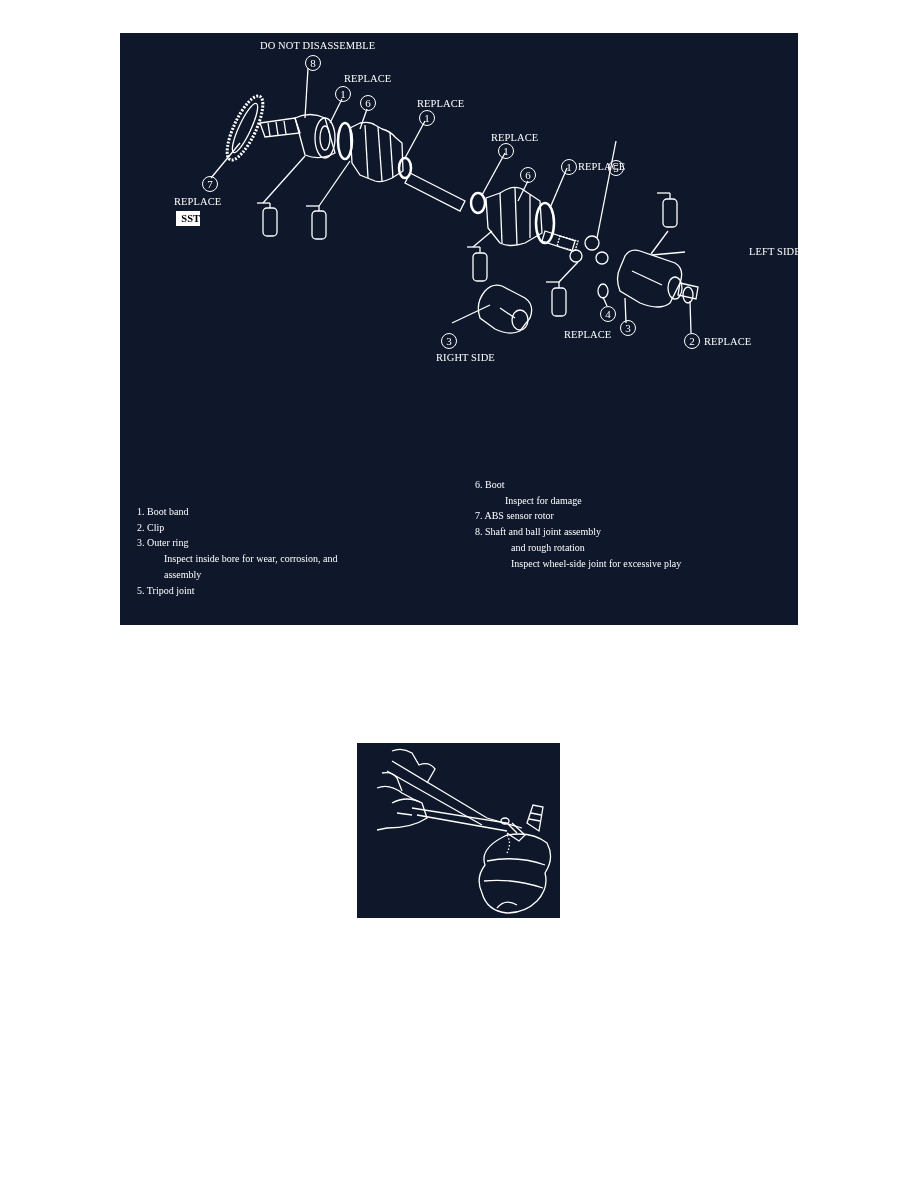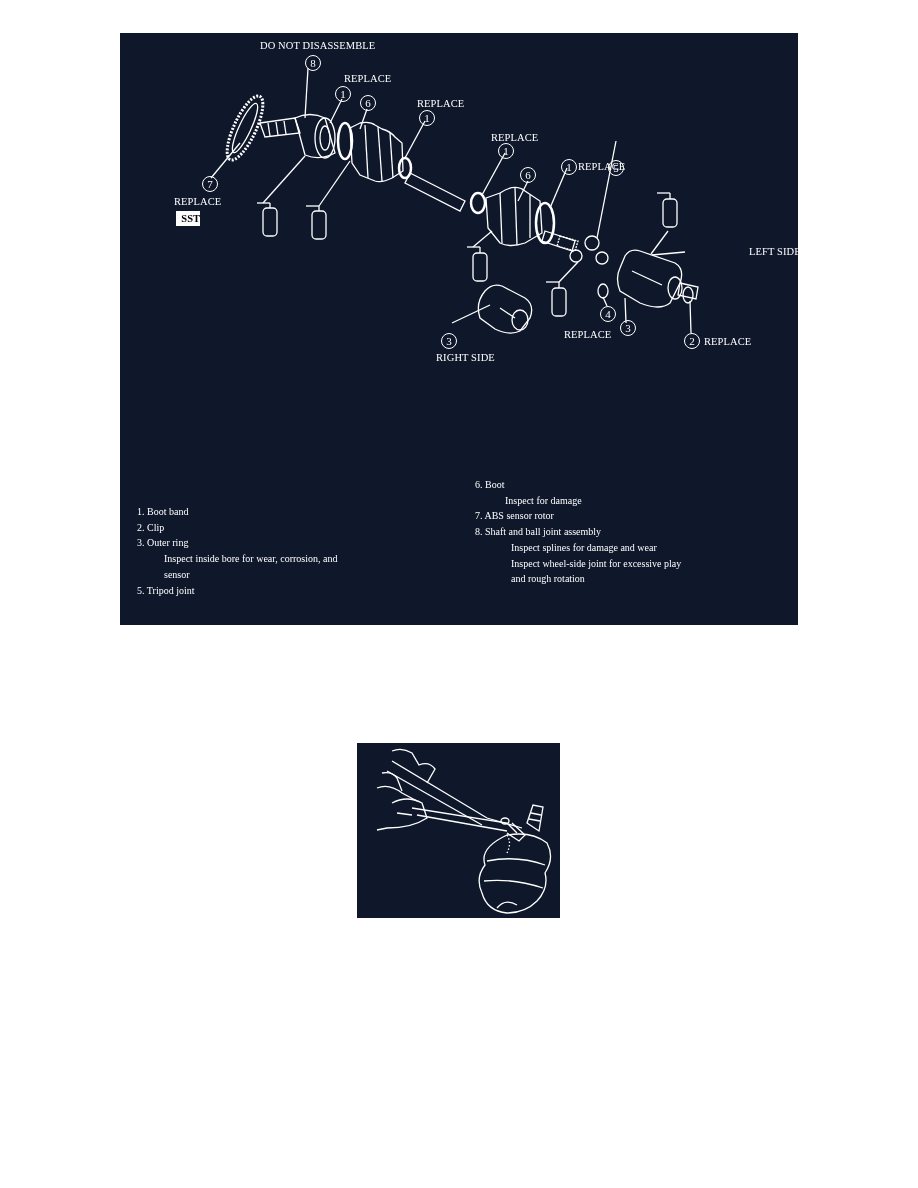--- a/index.html
+++ b/index.html
@@ -147,31 +147,30 @@
   <div class="callout" style="left:480px;top:273px;">4</div>
   <div class="callout" style="left:321px;top:300px;">3</div>
   <div class="callout" style="left:500px;top:287px;">3</div>
   <div class="callout" style="left:564px;top:300px;">2</div>
 
   <div class="legend" style="left:17px;top:471px;">
     <div class="item"><span>1.</span> <span>Boot band</span></div>
     <div class="item"><span>2.</span> <span>Clip</span></div>
     <div class="item"><span>3.</span> <span>Outer ring</span></div>
     <div class="sub" style="padding-left:27px;">Inspect inside bore for wear, corrosion, and</div>
-    <div class="sub" style="padding-left:27px;">sensor</div>
+    <div class="sub" style="padding-left:27px;">assembly</div>
     <div class="item"><span>5.</span> <span>Tripod joint</span></div>
   </div>
   <div class="legend" style="left:355px;top:444px;">
     <div class="item"><span>6.</span> <span>Boot</span></div>
     <div class="sub" style="padding-left:30px;">Inspect for damage</div>
     <div class="item"><span>7.</span> <span>ABS sensor rotor</span></div>
     <div class="item"><span>8.</span> <span>Shaft and ball joint assembly</span></div>
-    <div class="sub" style="padding-left:36px;">Inspect splines for damage and wear</div>
+    <div class="sub" style="padding-left:36px;">and rough rotation</div>
     <div class="sub" style="padding-left:36px;">Inspect wheel-side joint for excessive play</div>
-    <div class="sub" style="padding-left:36px;">and rough rotation</div>
   </div>
 </div>
 
 <div id="photo-panel" class="panel">
   <svg width="203" height="175" viewBox="0 0 203 175" fill="none" stroke="#fff" stroke-width="1.3">
 
     <path d="M35 8 Q45 4 55 10 L62 22 Q72 18 78 26 L70 40"></path>
     <path d="M25 30 Q35 28 40 35 L45 48"></path>
     <path d="M20 45 Q32 40 45 50 L60 58"></path>
     <path d="M35 60 Q50 52 65 60 L70 75 Q55 85 30 85 L20 87"></path>

